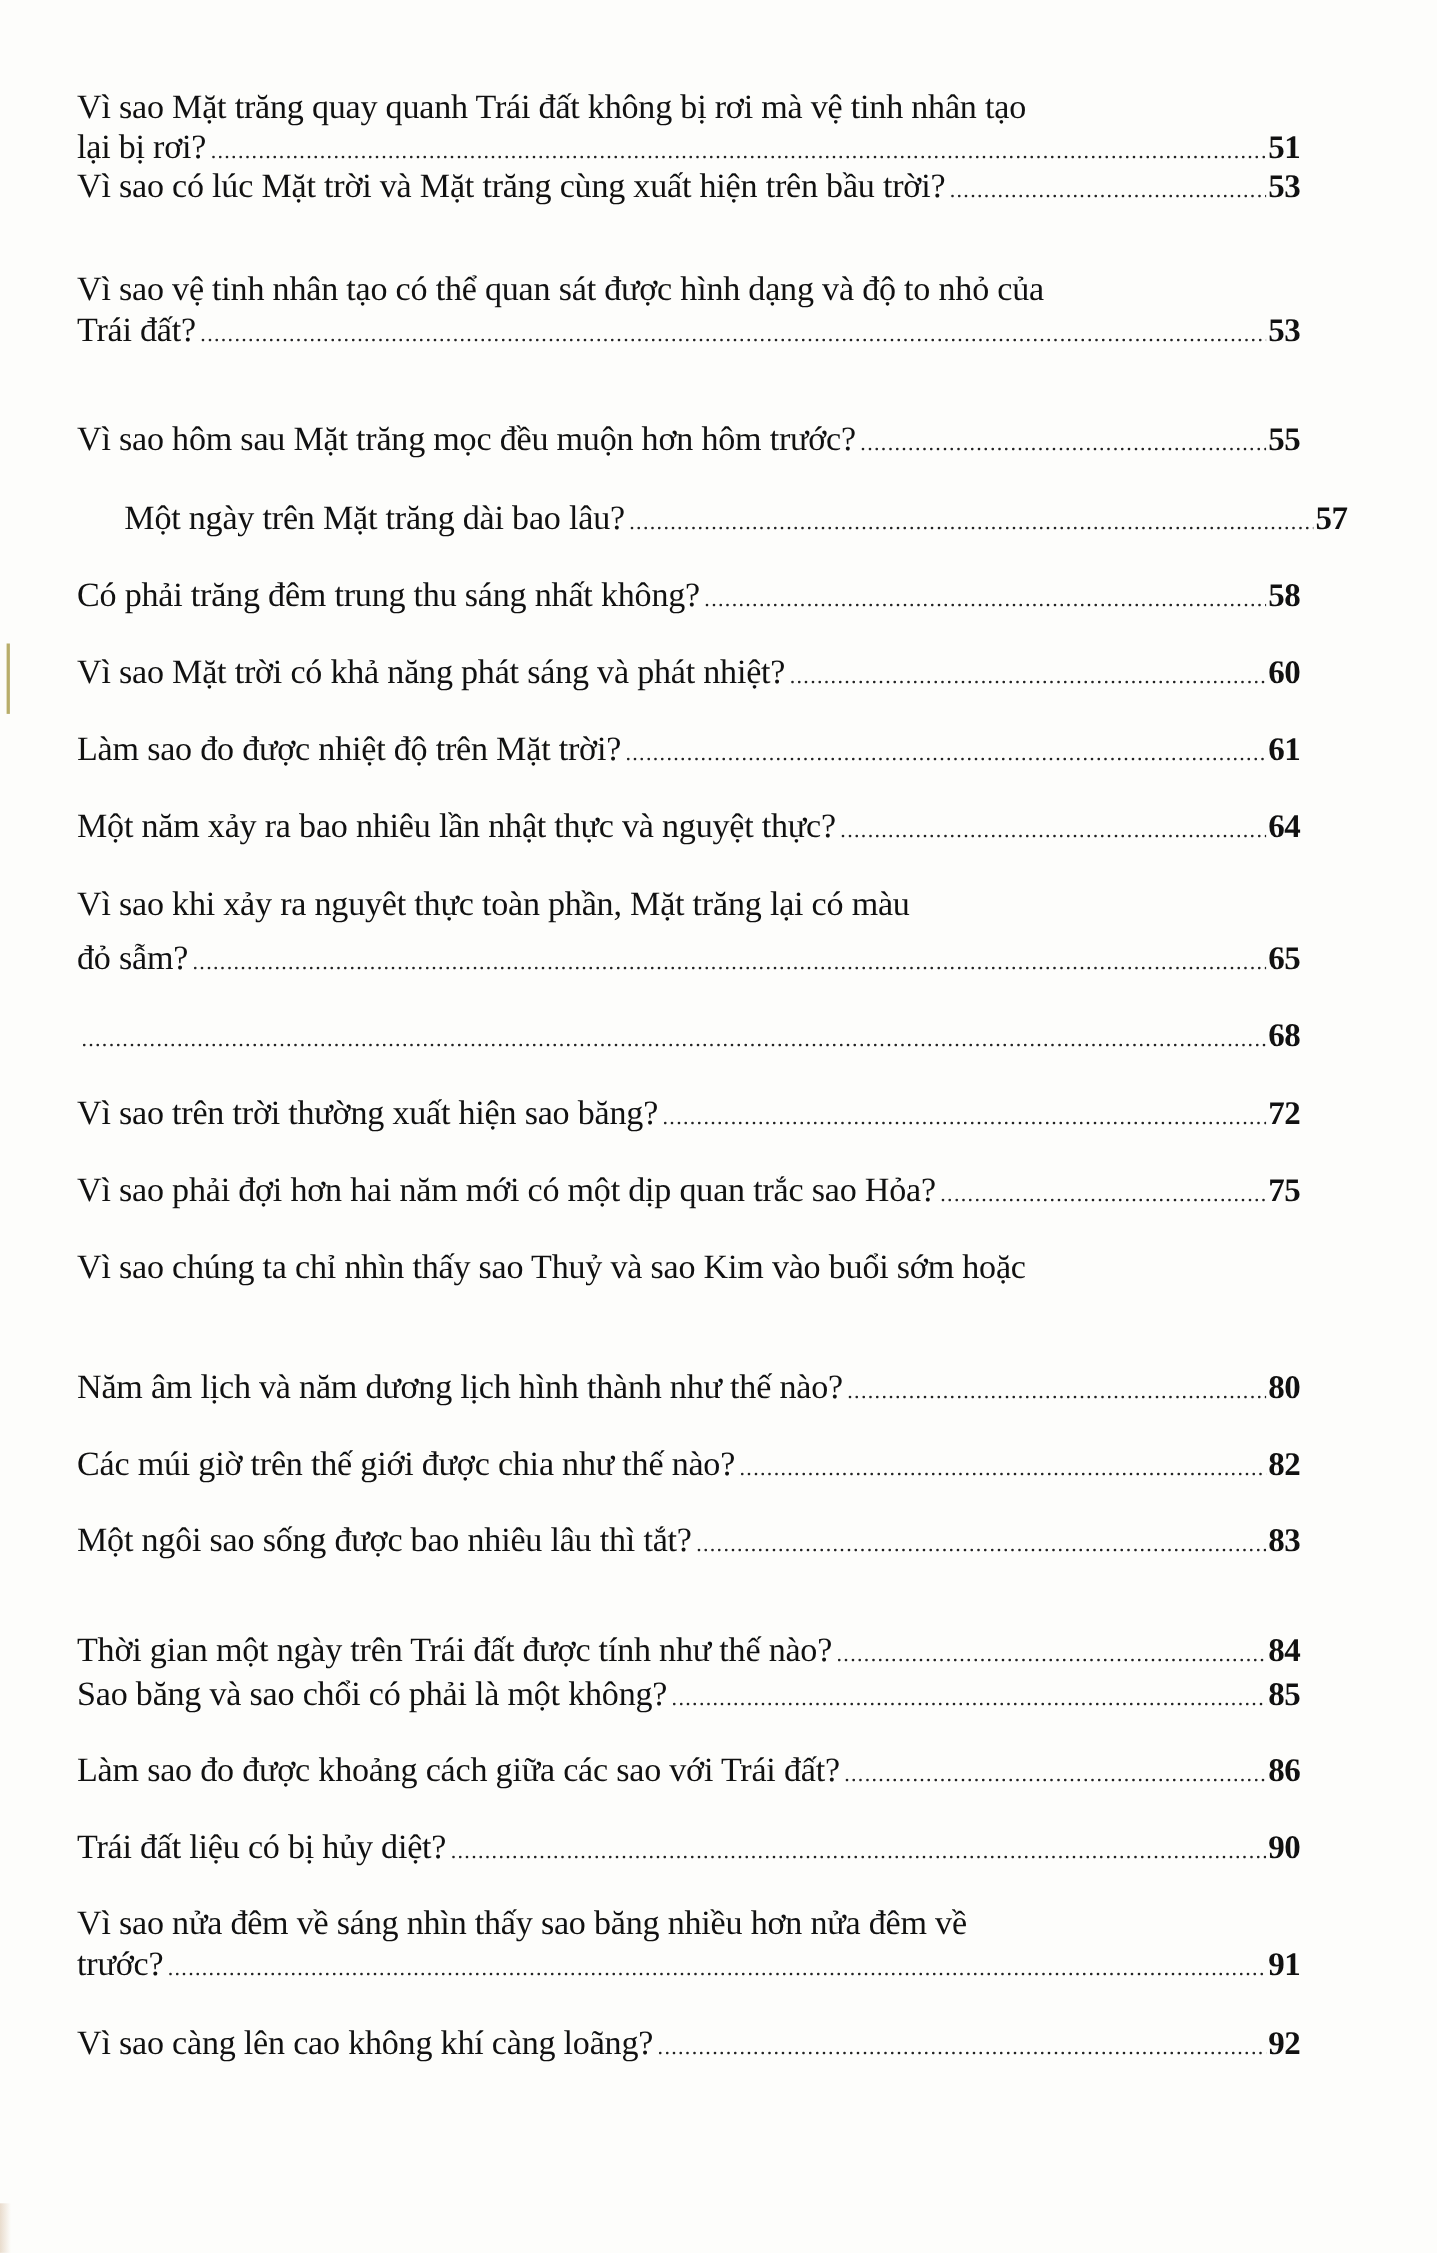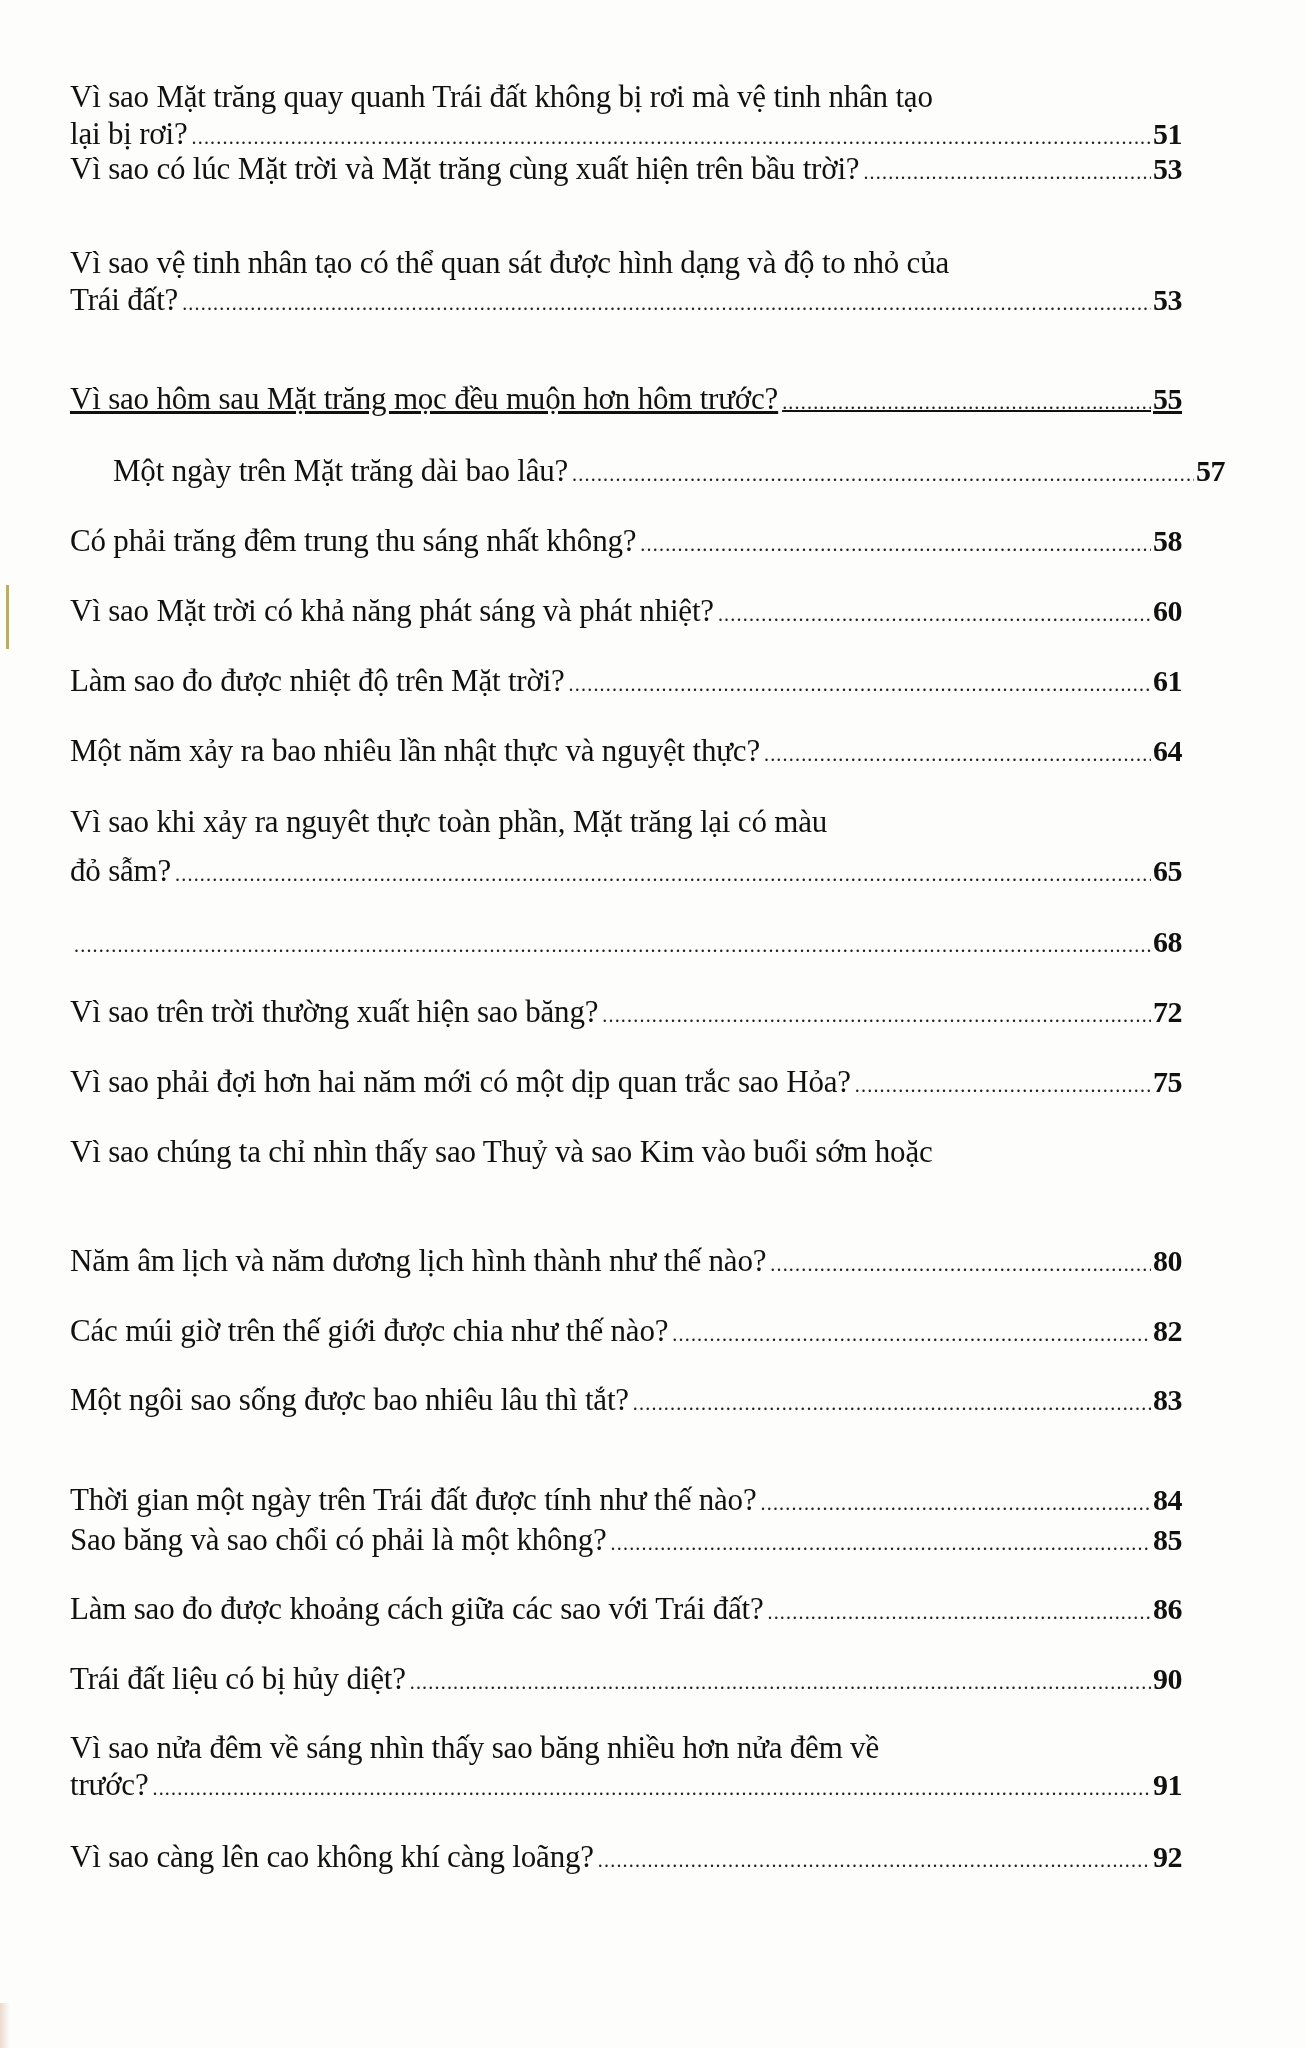--- a/index.html
+++ b/index.html
@@ -103,21 +103,21 @@
     <div class="line">
         <span class="text">Vì sao vệ tinh nhân tạo có thể quan sát được hình dạng và độ to nhỏ của</span>
       </div>
     <div class="line">
       <span class="text">Trái đất?</span>
       <span class="leader"></span>
       <span class="page">53</span>
     </div>
   </div>
 
-  <div class="entry" style="top:380px;text-decoration:underline;">
+  <div class="entry" style="top:380px;">
     <div class="line">
       <span class="text">Vì sao hôm sau Mặt trăng mọc đều muộn hơn hôm trước?</span>
       <span class="leader"></span>
       <span class="page">55</span>
     </div>
   </div>
 
   <div class="entry" style="top:452px;margin-left:43px;">
     <div class="line">
       <span class="text">Một ngày trên Mặt trăng dài bao lâu?</span>

